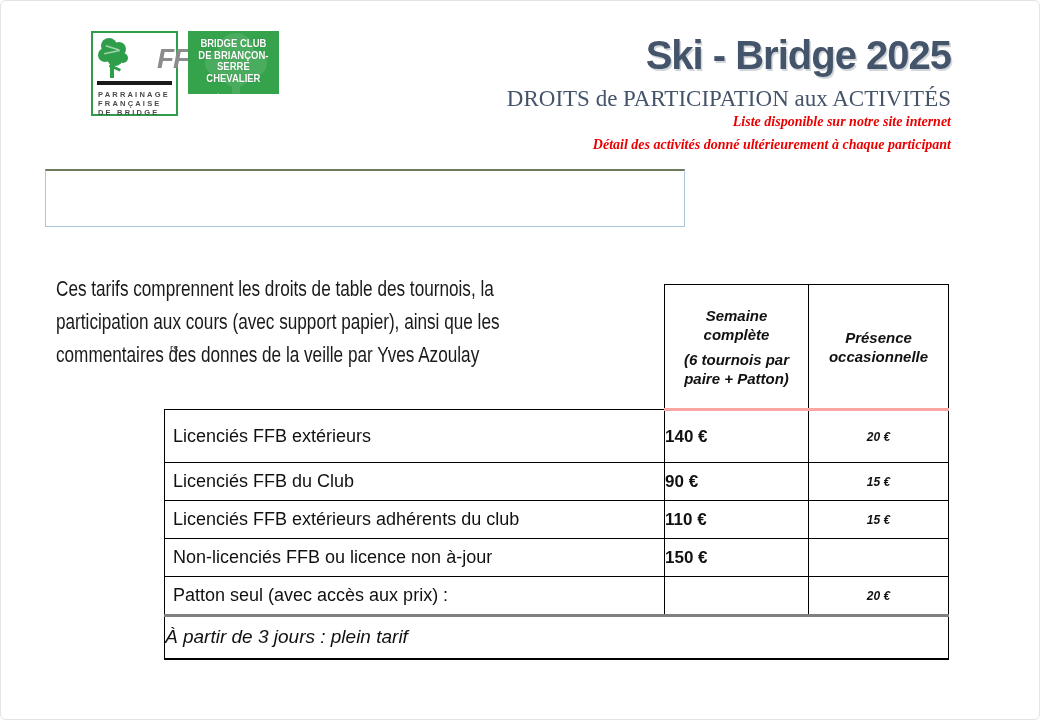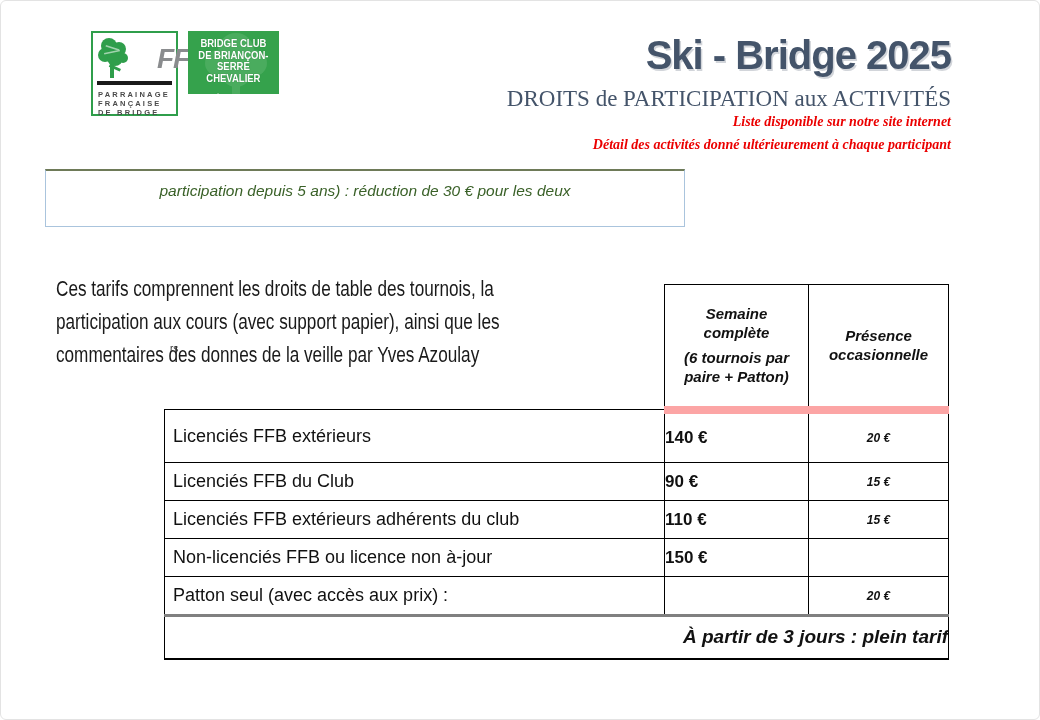--- a/index.html
+++ b/index.html
@@ -66,29 +66,29 @@
     transform:scaleX(.78);transform-origin:left top;white-space:nowrap;
   }
   .artifact{position:absolute;left:169px;top:342px;font-size:10px;color:#333;}
   
   .pricing{position:absolute;left:163px;top:283px;}
   table{border-collapse:collapse;table-layout:fixed;width:784px;}
   td{border:1.6px solid #000;vertical-align:middle;padding:0;overflow:hidden;}
   td.ghost{border:none;background:transparent;}
   td.hdr{
     font-weight:bold;font-style:italic;text-align:center;font-size:15px;line-height:19px;
-    border-bottom:8px solid #fca5a5;padding:2px 6px;
+    border-bottom:3px solid #fca5a5;padding:2px 6px;
   }
   td.hdr .gap{height:6px;}
   tr.r5 td{border-bottom:3px solid #808080;}
   td.lbl{font-size:18px;padding-left:8px;text-align:left;margin-left:28px;}
   td.week{font-weight:bold;font-size:17px;text-align:left;}
   td.occ{font-weight:bold;font-style:italic;font-size:12px;text-align:center;}
   td.foot{
-    font-weight:bold;font-style:italic;font-size:19px;text-align:right;
+    font-weight:normal;font-style:italic;font-size:19px;text-align:left;
     border-bottom:2px solid #000;
   }
 </style>
 </head>
 <body>
 
 <div class="page">
 
   <div class="logo">
     <div class="logo-left">
@@ -137,21 +137,20 @@
   </div>
 
   <div class="header">
     <div class="title">Ski - Bridge 2025</div>
     <div class="subtitle">DROITS de PARTICIPATION aux ACTIVITÉS</div>
     <div class="rednote">Liste disponible sur notre site internet</div>
     <div class="rednote first">Détail des activités donné ultérieurement à chaque participant</div>
   </div>
 
   <div class="sponsor-box">
-    <div class="sponsor-italic">participation depuis 5 ans) : réduction de 30 € pour les deux</div>
   </div>
 
   <div class="intro">
     <div>Ces tarifs comprennent les droits de table des tournois, la</div>
     <div>participation aux cours (avec support papier), ainsi que les</div>
     <div>commentaires des donnes de la veille par Yves Azoulay</div>
   </div>
   <div class="artifact">rs</div>
 
   <div class="pricing">

